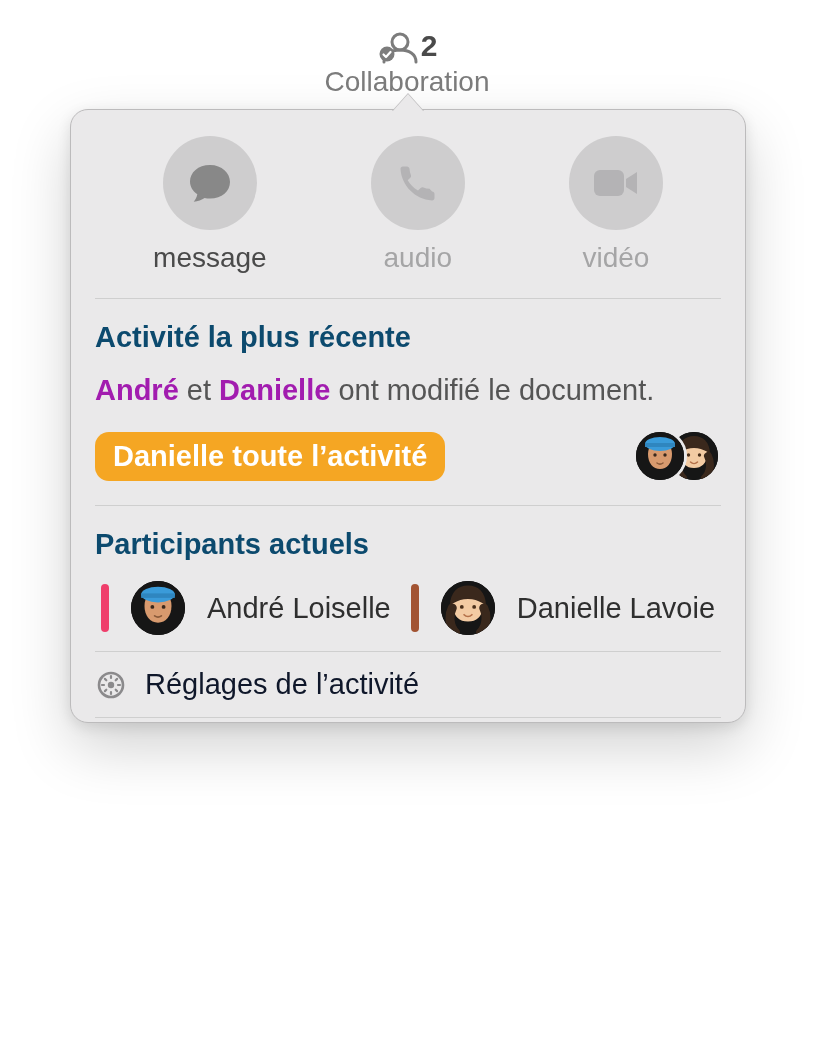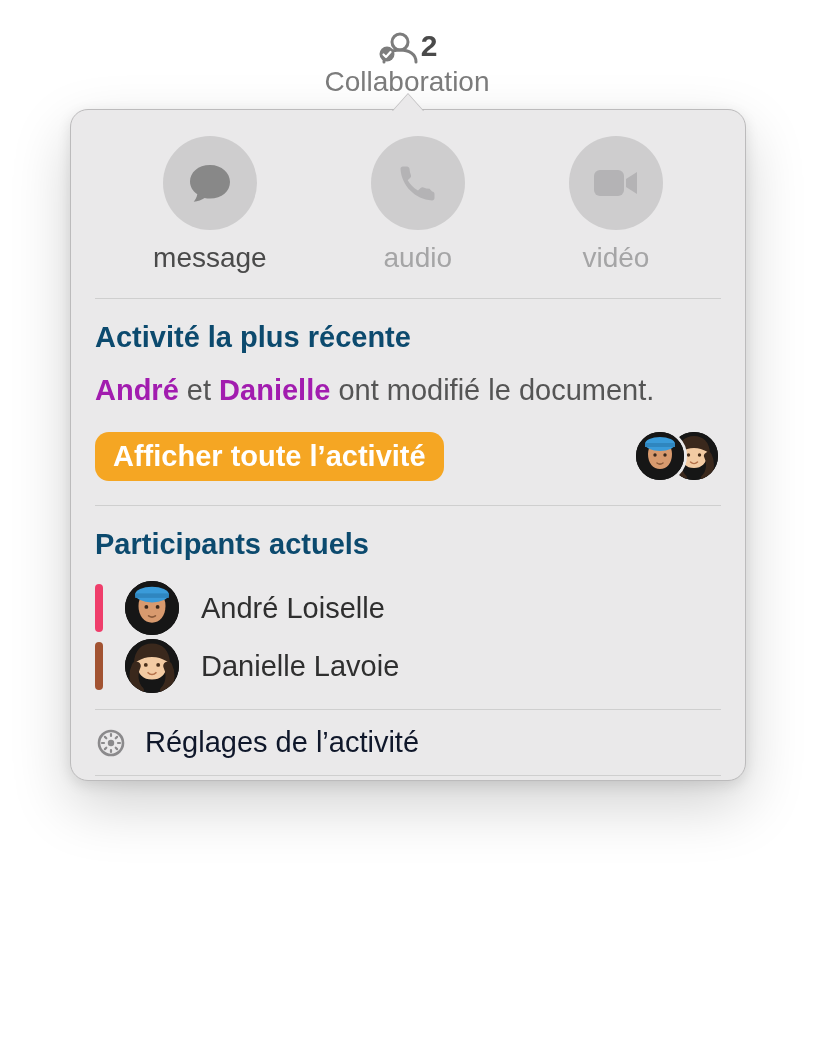--- a/index.html
+++ b/index.html
@@ -138,21 +138,21 @@
   .av{
     width:48px;height:48px;border-radius:50%;
     border:3px solid var(--panel);
     background:#000;
     position:relative;
     overflow:hidden;
     flex:0 0 auto;
   }
   .avatar-stack .av:not(:last-child){margin-left:-20px;}
 
-  .participant-list{display:flex;flex-direction:column;gap:4px;margin-bottom:16px;}
+  .participant-list{display:flex;flex-direction:row;gap:20px;margin-bottom:16px;justify-content:center;}
   .participant{
     display:flex;
     align-items:center;
     gap:22px;
     cursor:pointer;
   }
   .part-indicator{
     width:8px;height:48px;border-radius:6px;
   }
   .part-avatar{
@@ -227,21 +227,21 @@
 
   <div class="sep"></div>
 
   <div class="section">
     <div class="section-title">Activité la plus récente</div>
     <div class="activity-line">
       <b>André</b><span> et </span><b>Danielle</b><span> ont modifié le document.</span>
     </div>
     <div class="activity-row">
       <div class="pill">
-        <span>Afficher toute l’activité</span>
+        <span>Danielle toute l’activité</span>
       </div>
       <div class="avatar-stack">
         <div class="av">
           <svg class="memoji" viewBox="0 0 48 48">
             <rect width="48" height="48" fill="#161616"></rect>
             <path d="M10 20c0-9 6-14 14-14s14 5 14 14c0 2-1 5-1 5-1 6-5 11-13 11S12 31 11 25c0 0-1-3-1-5z" fill="#f3cba3"></path>
             <path d="M8 22c0-12 7-18 16-18s16 6 16 18c0 0-6-6-16-6s-16 6-16 6z" fill="#3a281c"></path>
             <path d="M38 24c3 6 3 16-3 22M10 24c-3 6-3 16 3 22" stroke="#3a281c" stroke-width="8" fill="none" stroke-linecap="round"></path>
             <circle cx="18.5" cy="23" r="1.7" fill="#4a2f1a"></circle>
             <circle cx="29.5" cy="23" r="1.7" fill="#4a2f1a"></circle>

